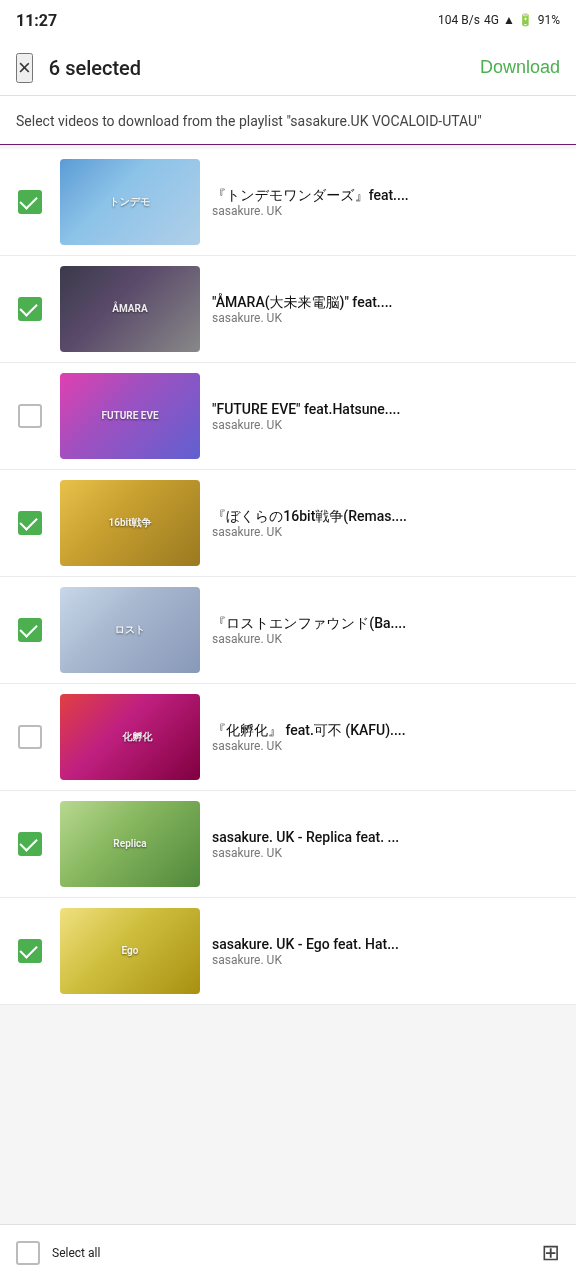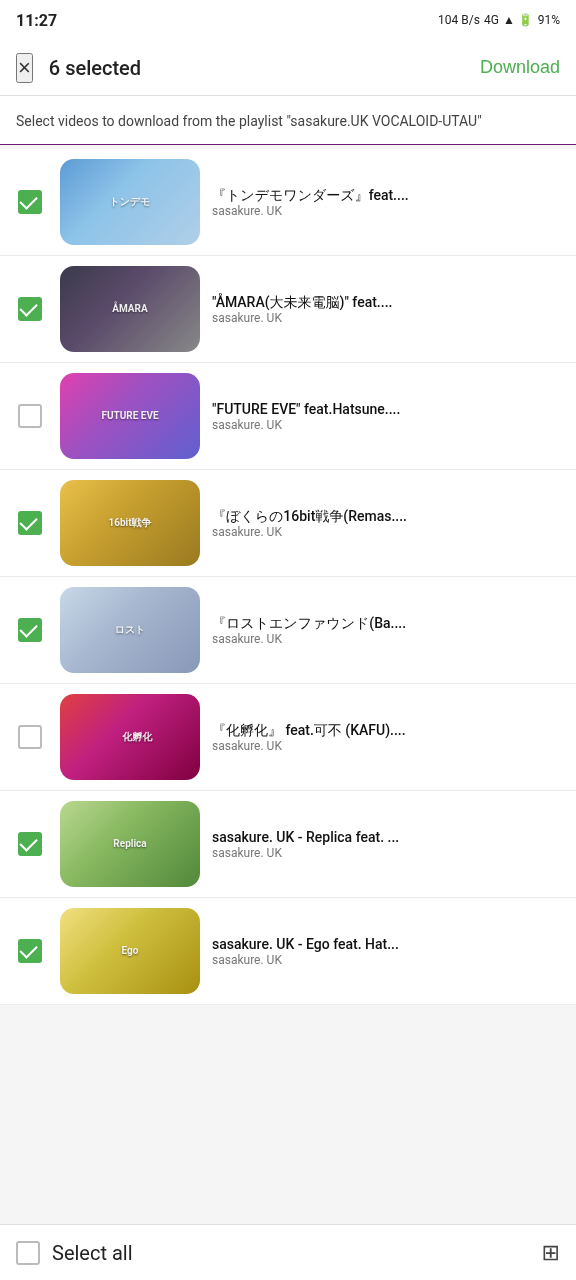--- a/index.html
+++ b/index.html
@@ -123,21 +123,21 @@
       width: 14px;
       height: 8px;
       border-left: 2.5px solid #fff;
       border-bottom: 2.5px solid #fff;
       transform: rotate(-45deg) translateY(-2px);
     }
 
     .thumbnail {
       width: 140px;
       height: 86px;
-      border-radius: 14px;
+      border-radius: 4px;
       overflow: hidden;
       flex-shrink: 0;
       background: #ccc;
       display: flex;
       align-items: center;
       justify-content: center;
     }
 
     .thumb-placeholder {
       width: 100%;
@@ -181,21 +181,21 @@
       padding: 12px 16px;
       height: 56px;
     }
     .select-all-wrap {
       display: flex;
       align-items: center;
       gap: 12px;
       cursor: pointer;
     }
     .select-all-label {
-      font-size: 20px;
+      font-size: 12px;
       color: #222;
     }
     .sort-icon {
       font-size: 22px;
       color: #444;
       cursor: pointer;
     }
 
     
     .thumb-1 { background: linear-gradient(135deg, #5b9bd5 0%, #8dc3e8 40%, #b0cfe8 100%); }

